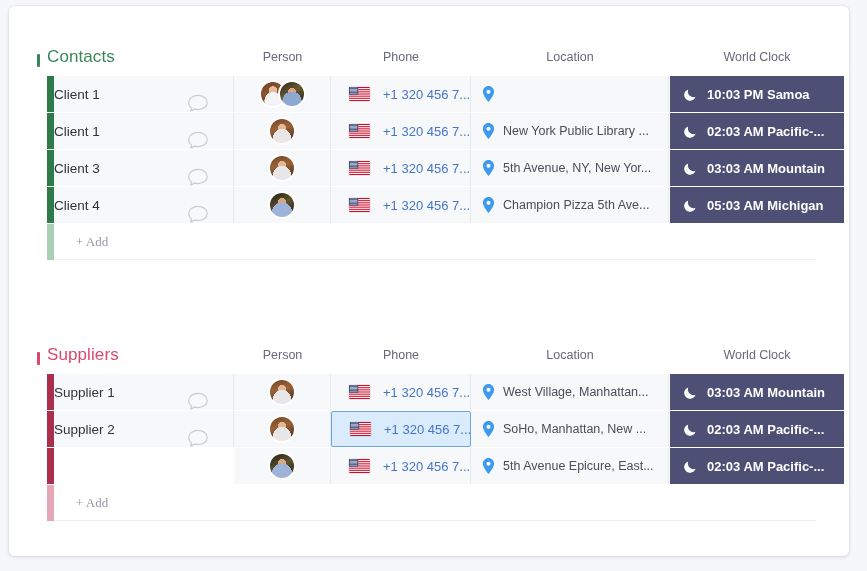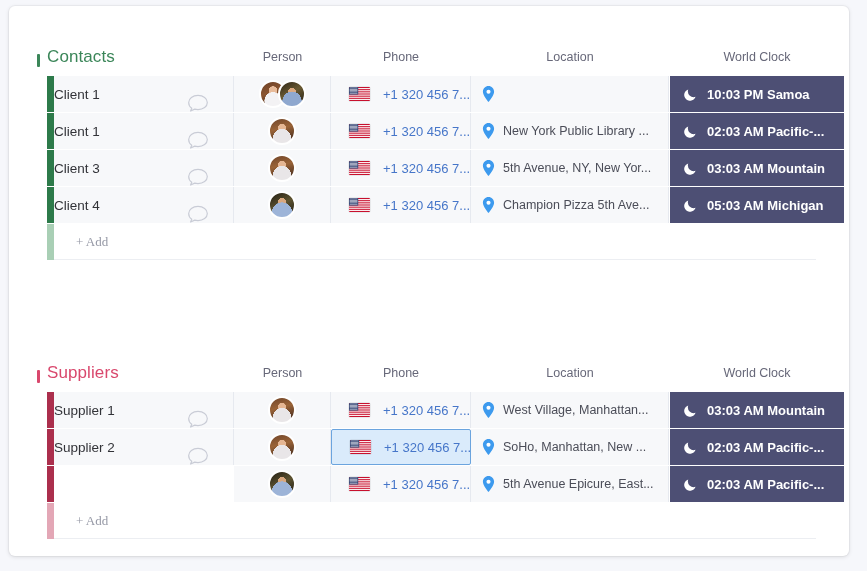--- a/index.html
+++ b/index.html
@@ -29,21 +29,21 @@
   }
 
   .board {
     position: relative;
     padding: 0;
   }
 
   
   .group { position: absolute; left: 0; right: 0; }
   .group-contacts { top: 42px; }
-  .group-suppliers { top: 358px; }
+  .group-suppliers { top: 340px; }
 
   .group-headrow {
     position: relative;
     height: 28px;
   }
   .group-collapse {
     position: absolute;
     left: 28px;
     top: 6px;
     width: 3px;

